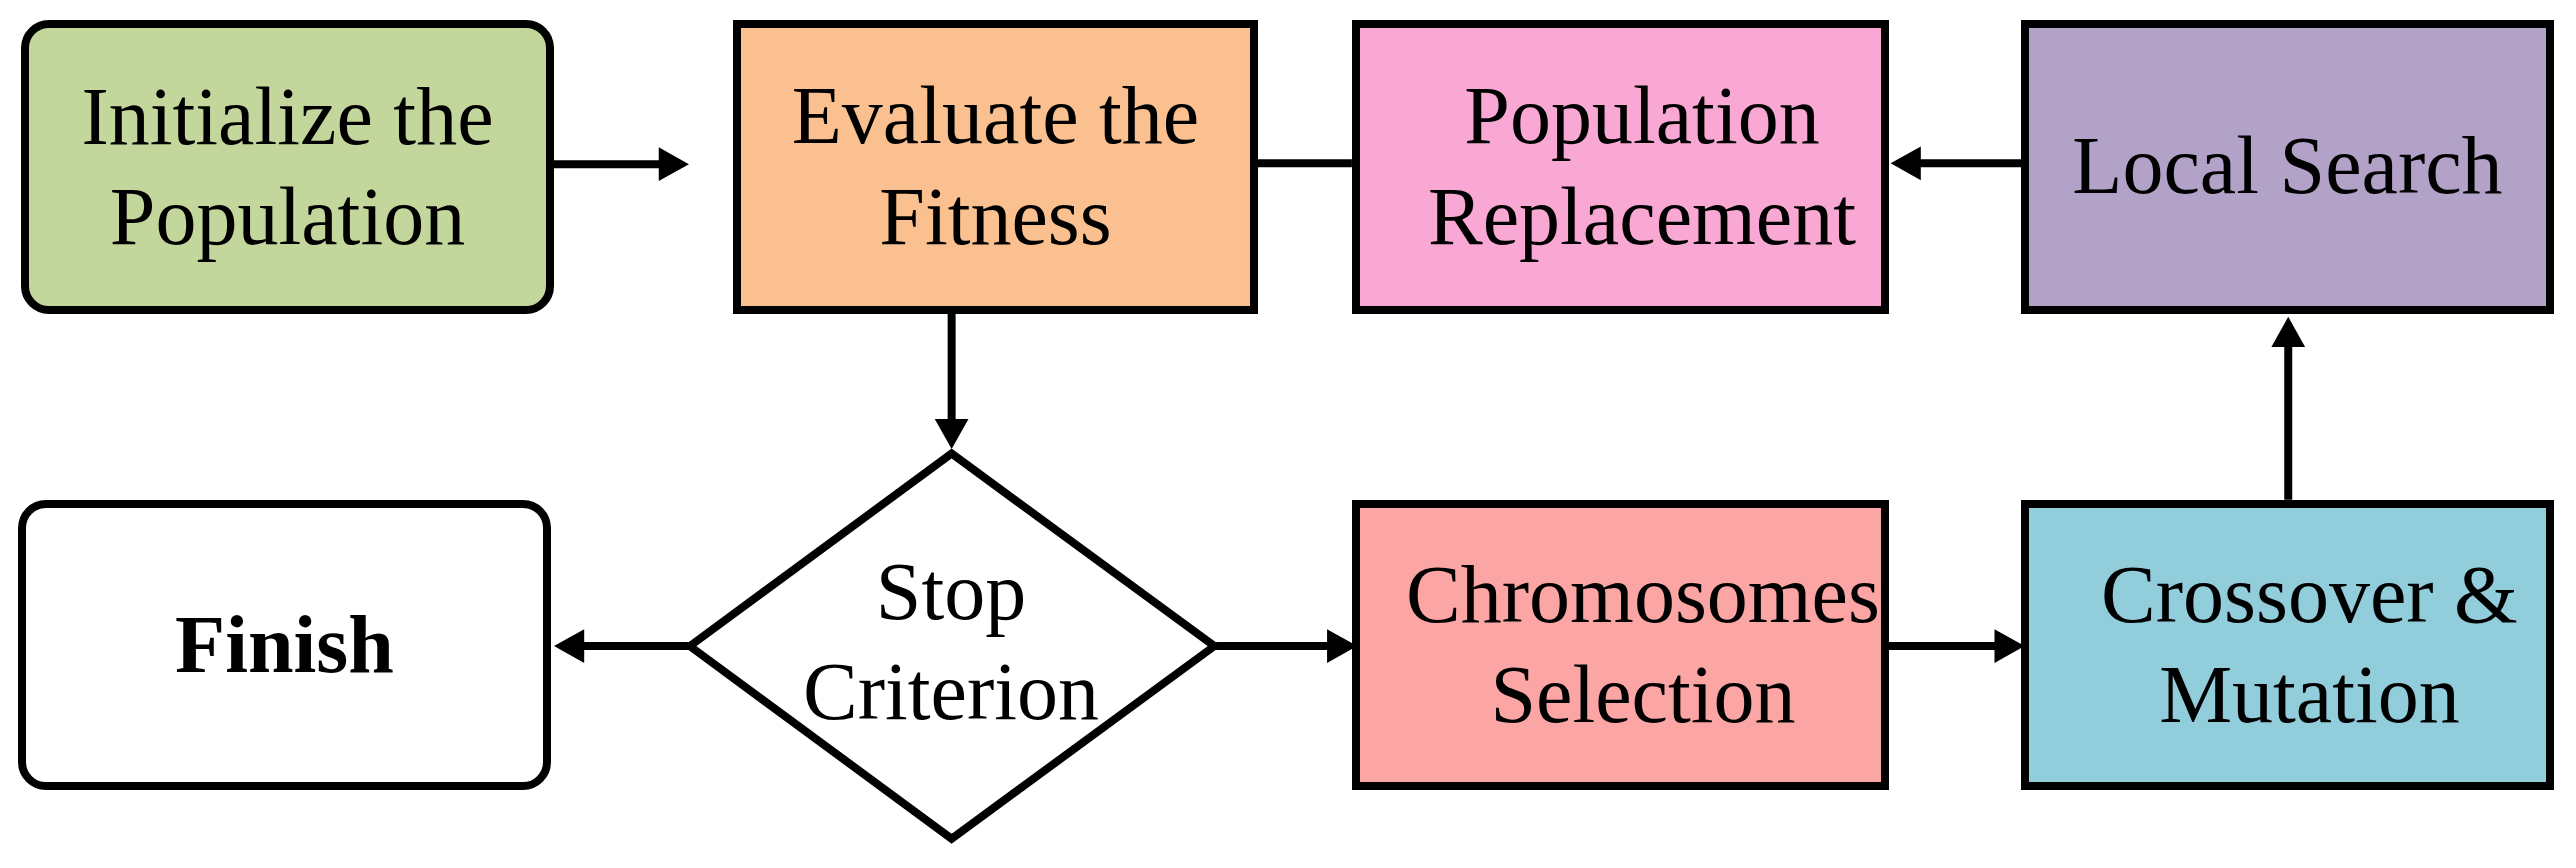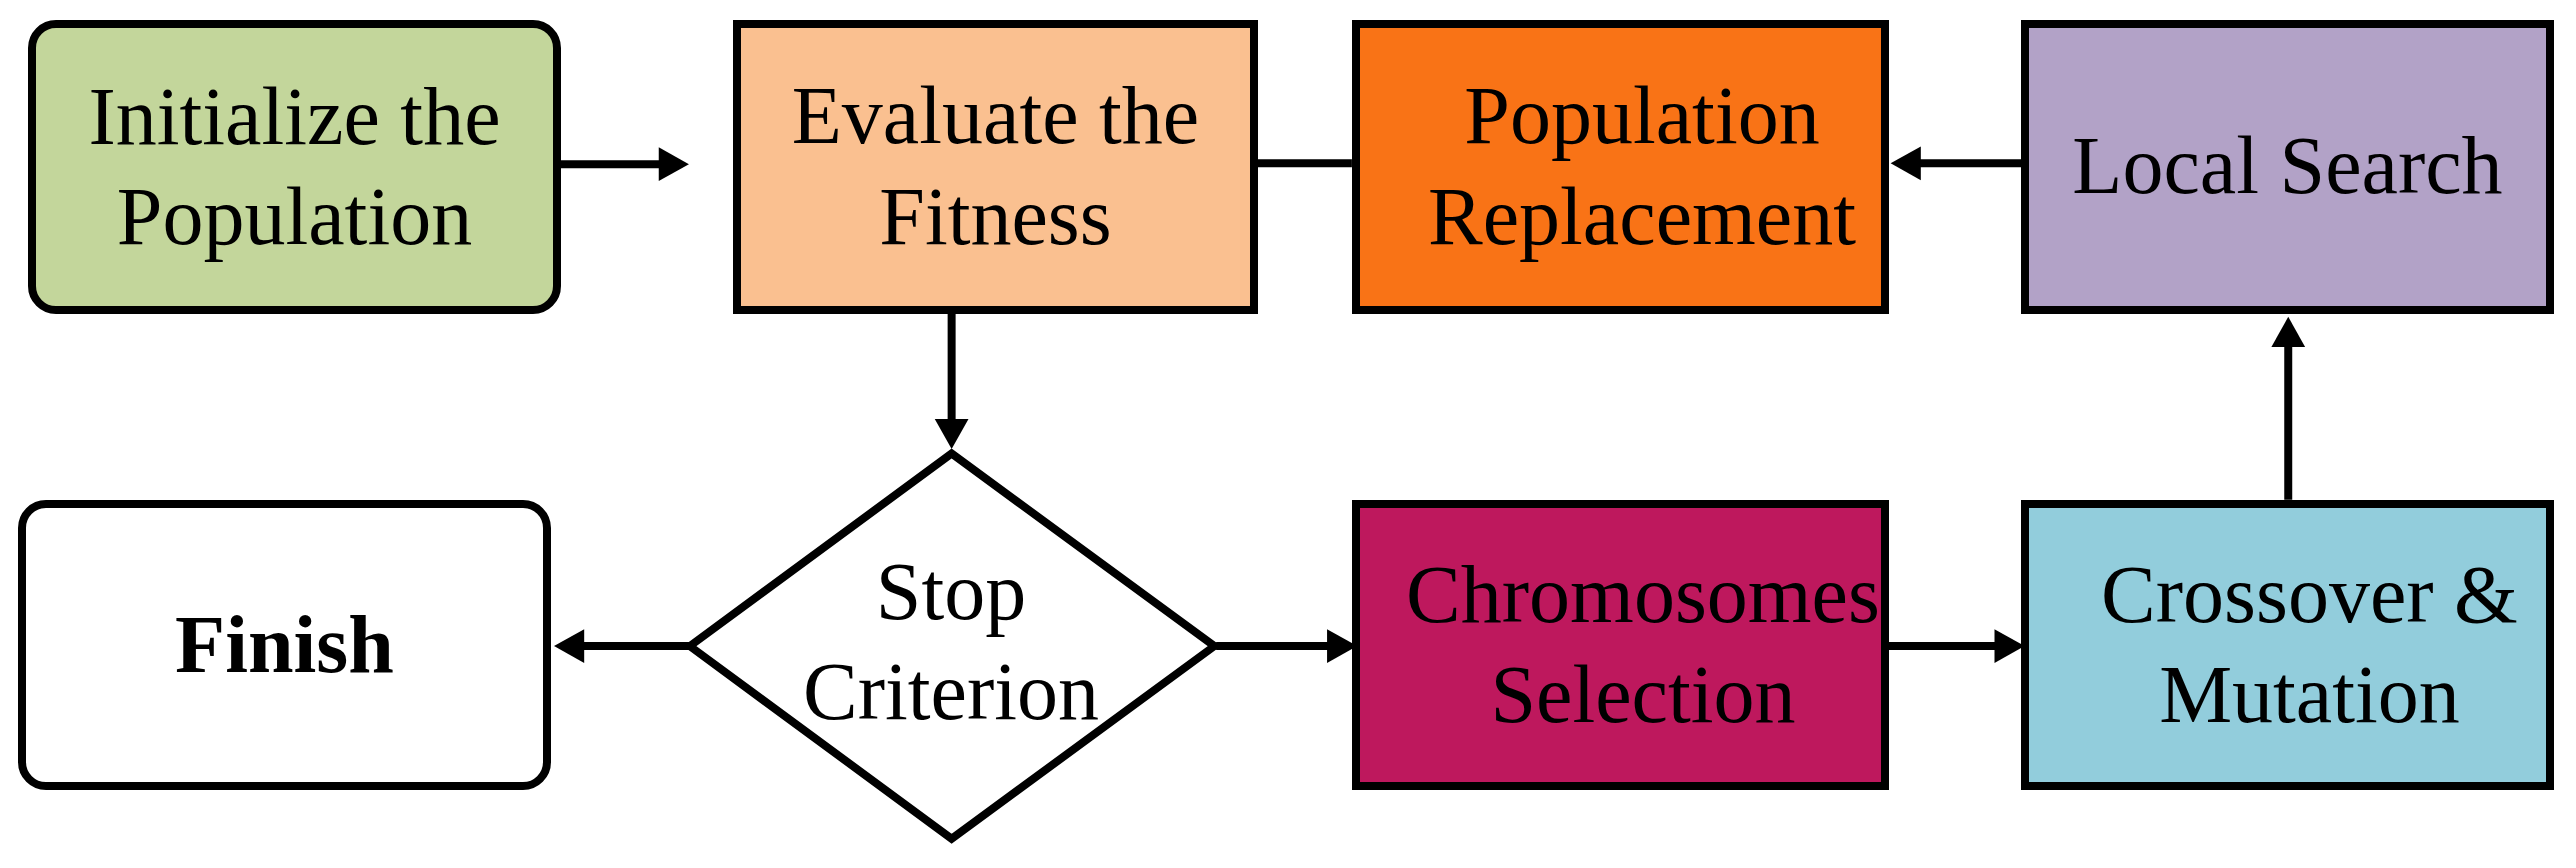--- a/index.html
+++ b/index.html
@@ -27,21 +27,21 @@
     align-items: center;
     justify-content: center;
     text-align: center;
     font-size: 82px;
     line-height: 1.22;
   }
   .node .label { display: block; padding: 0 7px; }
   .rounded { border-radius: 28px; }
 
   
-  #node-initialize { left: 28px;   top: 20.4px;  width: 533px; height: 294px; }
+  #node-initialize { left: 21px;   top: 20.4px;  width: 533px; height: 294px; }
   #node-evaluate   { left: 689px;  top: 19.5px;  width: 525px; height: 294px; margin-left: 44px; }
   #node-replace    { left: 1352px; top: 19.5px;  width: 537px; height: 294px; }
   #node-local      { left: 2021px; top: 19.5px;  width: 533px; height: 294px; }
 
   
   #node-finish     { left: 18px;   top: 500px; width: 533px; height: 290px; }
   #node-selection  { left: 1352px; top: 500px; width: 537px; height: 290px; }
   #node-crossover  { left: 2021px; top: 500px; width: 533px; height: 290px; }
 
   
@@ -113,37 +113,37 @@
   </svg>
 
   <div class="node rounded" id="node-initialize" style="background-color: rgb(195, 214, 155);">
     <span class="label">Initialize the Population</span>
   </div>
 
   <div class="node" id="node-evaluate" style="background-color: rgb(250, 192, 144);">
     <span class="label">Evaluate the Fitness</span>
   </div>
 
-  <div class="node" id="node-replace" style="background-color: #f97316; padding-left: 43px;">
+  <div class="node" id="node-replace" style="background-color: #f9a8d4; padding-left: 43px;">
     <span class="label">Population Replacement</span>
   </div>
 
   <div class="node" id="node-local" style="background-color: rgb(178, 162, 199); align-items: center;">
     <span class="label">Local Search</span>
   </div>
 
   <div id="node-stop-label">
     <span class="label">Stop Criterion</span>
   </div>
 
   <div class="node rounded" id="node-finish" style="background-color: rgb(255, 255, 255); font-weight: bold;">
     <span class="label">Finish</span>
   </div>
 
-  <div class="node" id="node-selection" style="background-color: #be185d; padding-left: 45px;">
+  <div class="node" id="node-selection" style="background-color: #fca5a5; padding-left: 45px;">
     <span class="label">Chromosomes Selection</span>
   </div>
 
   <div class="node" id="node-crossover" style="background-color: rgb(146, 205, 220); padding-left: 44px;">
     <span class="label">Crossover &amp; Mutation</span>
   </div>
 
 </div>
 
 

